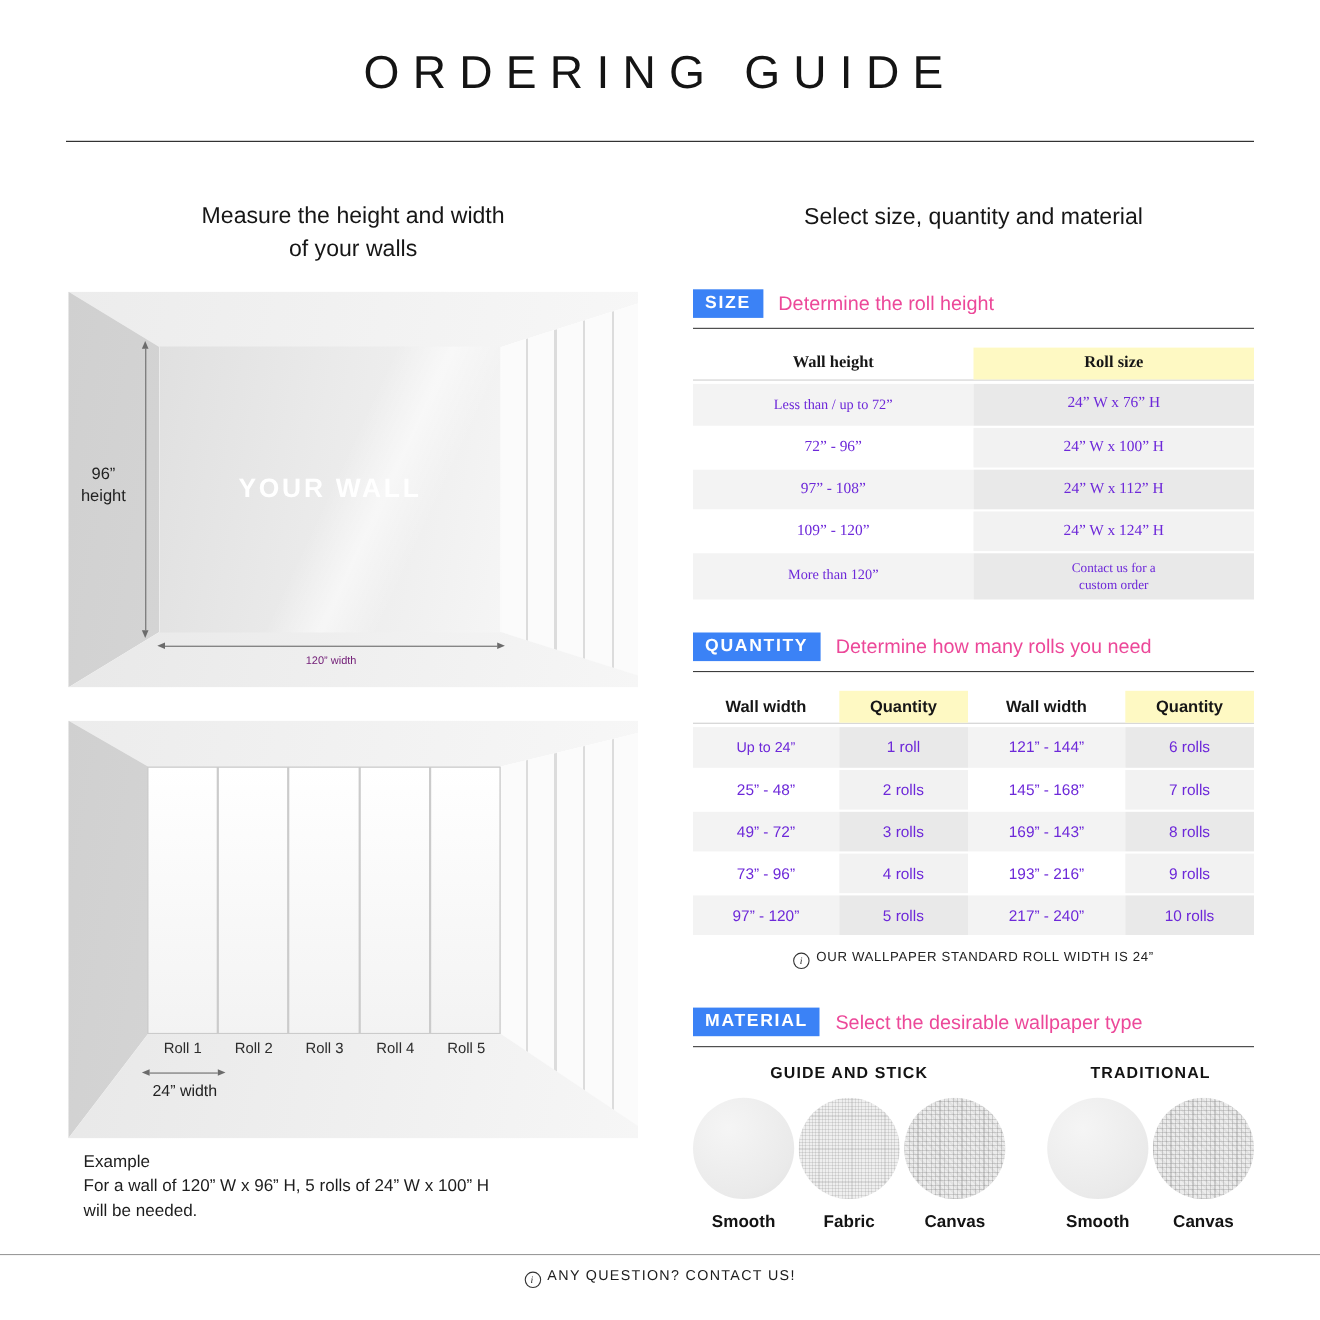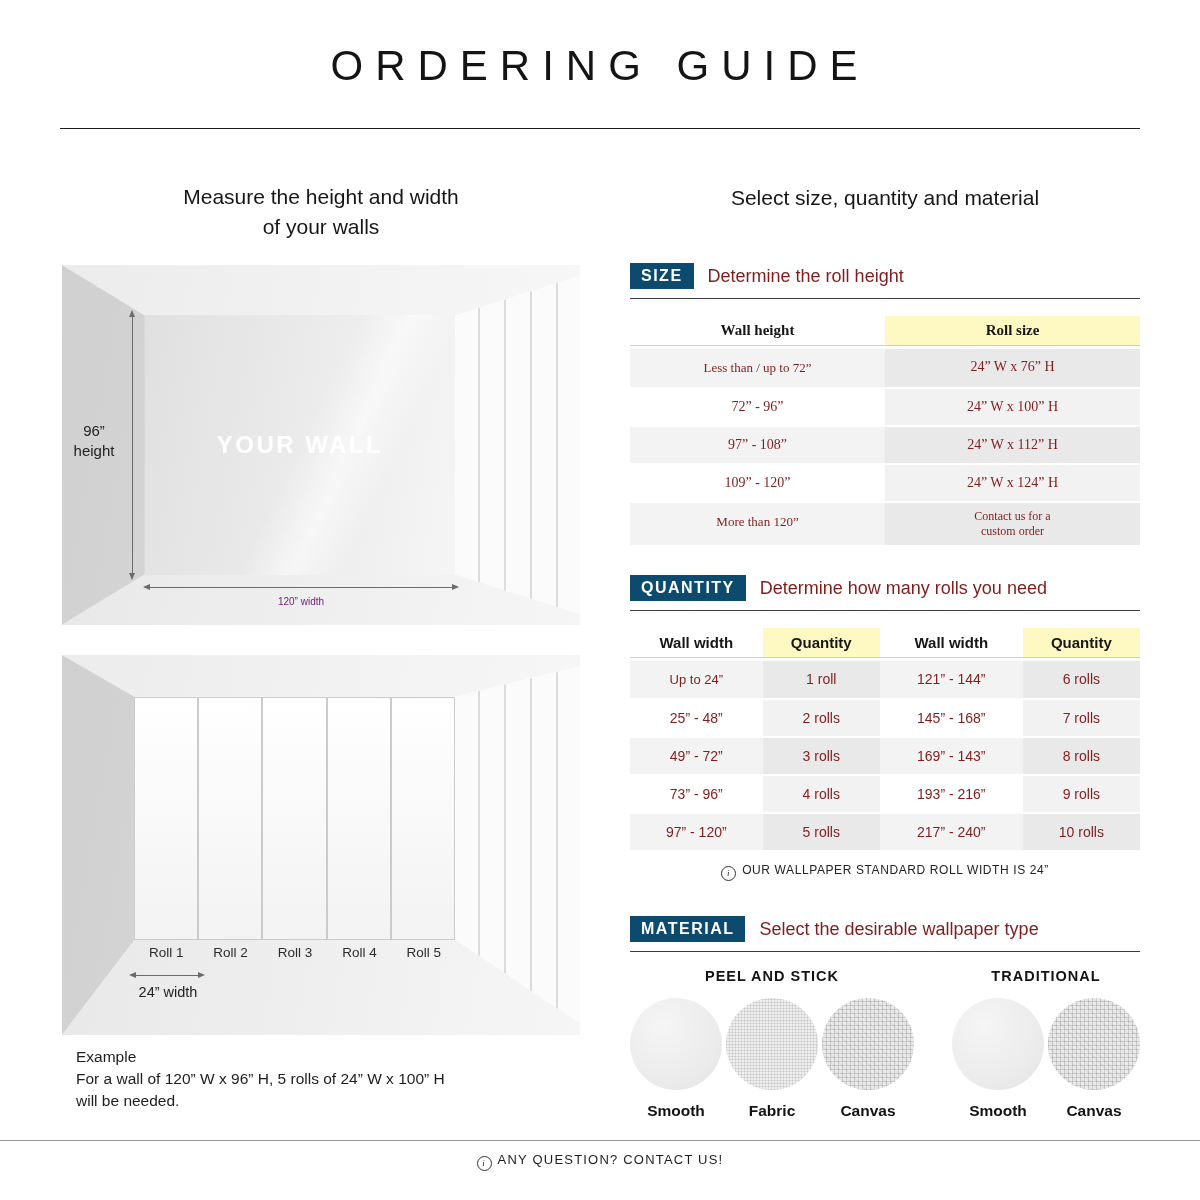--- a/index.html
+++ b/index.html
@@ -70,30 +70,30 @@
   .roll-width-label{position:absolute;left:32px;top:329px;width:148px;text-align:center;font-size:14.5px;color:#222;}
 
   .example{position:absolute;left:76px;top:1046px;width:490px;font-size:15.5px;line-height:22px;color:#1d1d1d;}
 
   
   .section{position:absolute;left:630px;width:510px;}
   .size-section{top:263px;}
   .quantity-section{top:575px;}
   .material-section{top:916px;}
   .section-head{display:flex;align-items:center;padding-bottom:9px;border-bottom:1px solid #3d3d3d;}
-  .badge{background:#0c4a6e;color:#fff;font-size:16px;font-weight:bold;letter-spacing:1.5px;padding:4px 11px;}
-  .subtitle{font-size:18px;margin-left:14px;color:#7f1d1d;}
+  .badge{background:#3b82f6;color:#fff;font-size:16px;font-weight:bold;letter-spacing:1.5px;padding:4px 11px;}
+  .subtitle{font-size:18px;margin-left:14px;color:#ec4899;}
 
   .tbl{margin-top:17px;}
   .s-row{display:grid;grid-template-columns:1fr 1fr;margin-bottom:2px;font-family:Liberation Serif, serif;}
   .q-row{display:grid;grid-template-columns:26% 23% 28% 23%;margin-bottom:2px;}
   .th{font-weight:bold;font-size:15px;text-align:center;padding:6px 0;color:#161616;}
   .th.gray{background:#fef9c3;}
   .head-row{border-bottom:1px solid #cfcfcf;margin-bottom:3px;}
-  .td{font-size:14px;text-align:center;padding:10px 0;color:#7f1d1d;}
+  .td{font-size:14px;text-align:center;padding:10px 0;color:#6d28d9;}
   .td.sm{font-size:13px;padding:11px 0;}
   .td.contact{font-size:12px;line-height:15px;padding:6px 0;}
   .size-rows .s-row:nth-child(odd) .c1{background:#f3f3f3;}
   .size-rows .s-row:nth-child(odd) .c2{background:#e9e9e9;}
   .size-rows .s-row:nth-child(even) .c1{background:#ffffff;}
   .size-rows .s-row:nth-child(even) .c2{background:#f2f2f2;}
   .qty-rows .q-row:nth-child(odd) .cw{background:#f3f3f3;}
   .qty-rows .q-row:nth-child(odd) .cq{background:#e9e9e9;}
   .qty-rows .q-row:nth-child(even) .cw{background:#ffffff;}
   .qty-rows .q-row:nth-child(even) .cq{background:#f2f2f2;}
@@ -263,21 +263,21 @@
     </div>
   </div>
 
   <div class="section material-section">
     <div class="section-head">
       <span class="badge">MATERIAL</span>
       <span class="subtitle">Select the desirable wallpaper type</span>
     </div>
     <div class="groups">
       <div class="group">
-        <div class="group-title">PEEL AND STICK</div>
+        <div class="group-title">GUIDE AND STICK</div>
         <div class="swatch-row">
           <div class="swatch">
             <div class="circle tex-smooth"></div>
             <div class="swatch-label">Smooth</div>
           </div>
           <div class="swatch">
             <div class="circle tex-fabric"></div>
             <div class="swatch-label">Fabric</div>
           </div>
           <div class="swatch">

